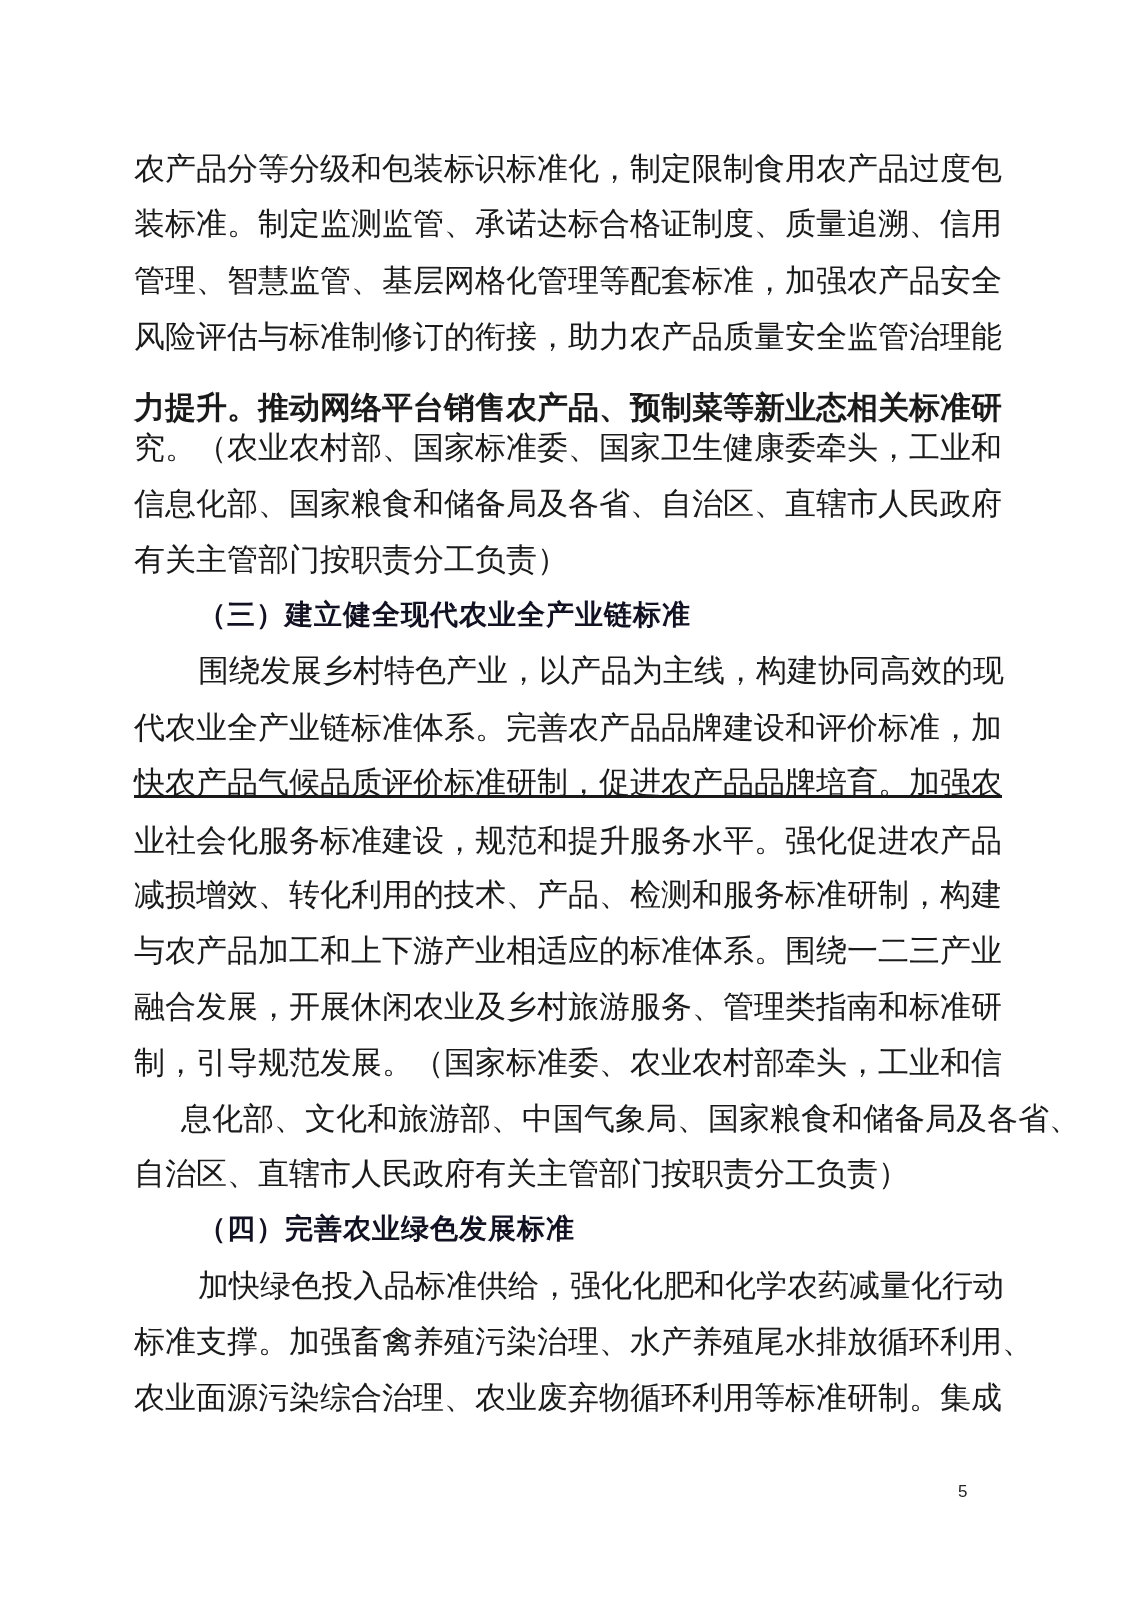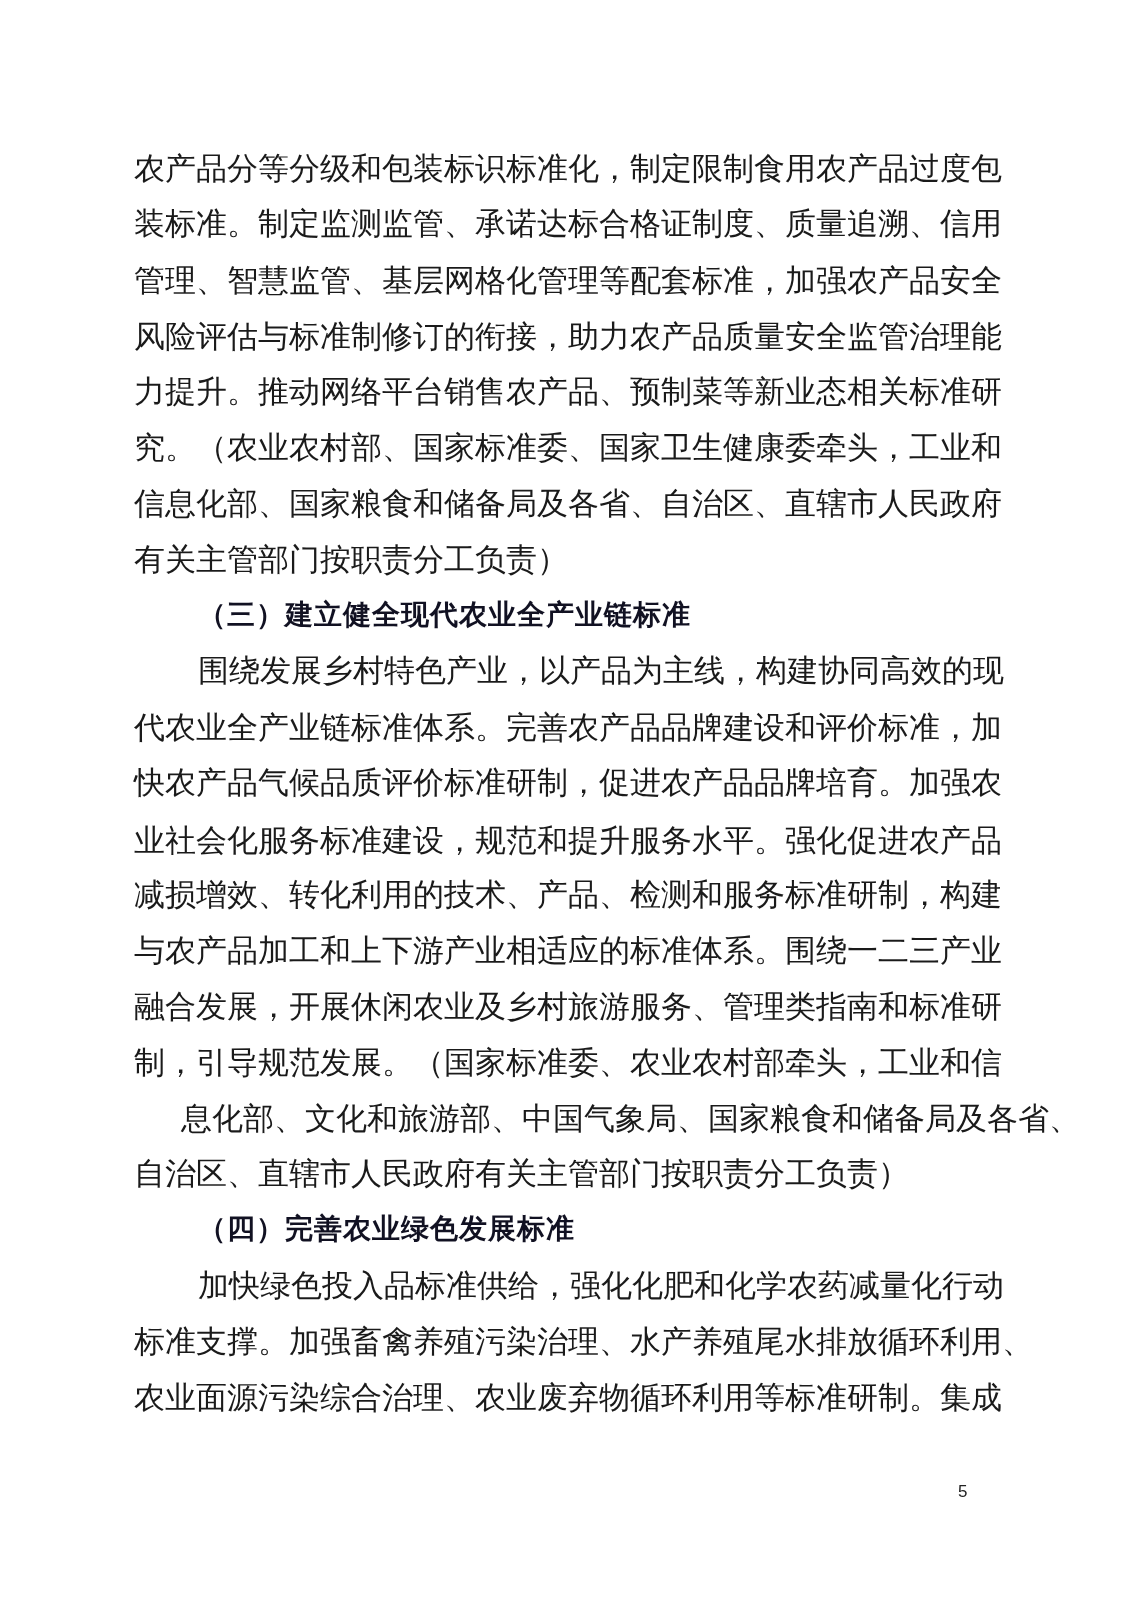--- a/index.html
+++ b/index.html
@@ -44,29 +44,29 @@
 </style>
 </head>
 <body>
 
 <div class="page">
 
   <div class="line" style="top:148px;">农产品分等分级和包装标识标准化，制定限制食用农产品过度包</div>
   <div class="line" style="top:203px;">装标准。制定监测监管、承诺达标合格证制度、质量追溯、信用</div>
   <div class="line" style="top:260px;">管理、智慧监管、基层网格化管理等配套标准，加强农产品安全</div>
   <div class="line" style="top:316px;">风险评估与标准制修订的衔接，助力农产品质量安全监管治理能</div>
-  <div class="line" style="top:371px;">力提升。推动网络平台销售农产品、预制菜等新业态相关标准研</div>
+  <div class="line" style="top:387px;font-weight:bold;">力提升。推动网络平台销售农产品、预制菜等新业态相关标准研</div>
   <div class="line" style="top:427px;">究。（农业农村部、国家标准委、国家卫生健康委牵头，工业和</div>
   <div class="line" style="top:483px;">信息化部、国家粮食和储备局及各省、自治区、直辖市人民政府</div>
   <div class="line last" style="top:539px;">有关主管部门按职责分工负责）</div>
 
   <div class="heading" style="top:595px;">（三）建立健全现代农业全产业链标准</div>
   <div class="line indent" style="top:650px;">围绕发展乡村特色产业，以产品为主线，构建协同高效的现</div>
   <div class="line" style="top:707px;">代农业全产业链标准体系。完善农产品品牌建设和评价标准，加</div>
-  <div class="line" style="top:762px;">快农产品气候品质评价标准研制，促进农产品品牌培育。加强农</div>
+  <div class="line" style="top:762px;text-decoration:underline;">快农产品气候品质评价标准研制，促进农产品品牌培育。加强农</div>
   <div class="line" style="top:820px;">业社会化服务标准建设，规范和提升服务水平。强化促进农产品</div>
   <div class="line" style="top:874px;">减损增效、转化利用的技术、产品、检测和服务标准研制，构建</div>
   <div class="line" style="top:930px;">与农产品加工和上下游产业相适应的标准体系。围绕一二三产业</div>
   <div class="line" style="top:986px;">融合发展，开展休闲农业及乡村旅游服务、管理类指南和标准研</div>
   <div class="line" style="top:1042px;">制，引导规范发展。（国家标准委、农业农村部牵头，工业和信</div>
   <div class="line" style="top:1098px;margin-left:47px;">息化部、文化和旅游部、中国气象局、国家粮食和储备局及各省、</div>
   <div class="line last" style="top:1153px;">自治区、直辖市人民政府有关主管部门按职责分工负责）</div>
 
   <div class="heading" style="top:1209px;">（四）完善农业绿色发展标准</div>
   <div class="line indent" style="top:1265px;">加快绿色投入品标准供给，强化化肥和化学农药减量化行动</div>

